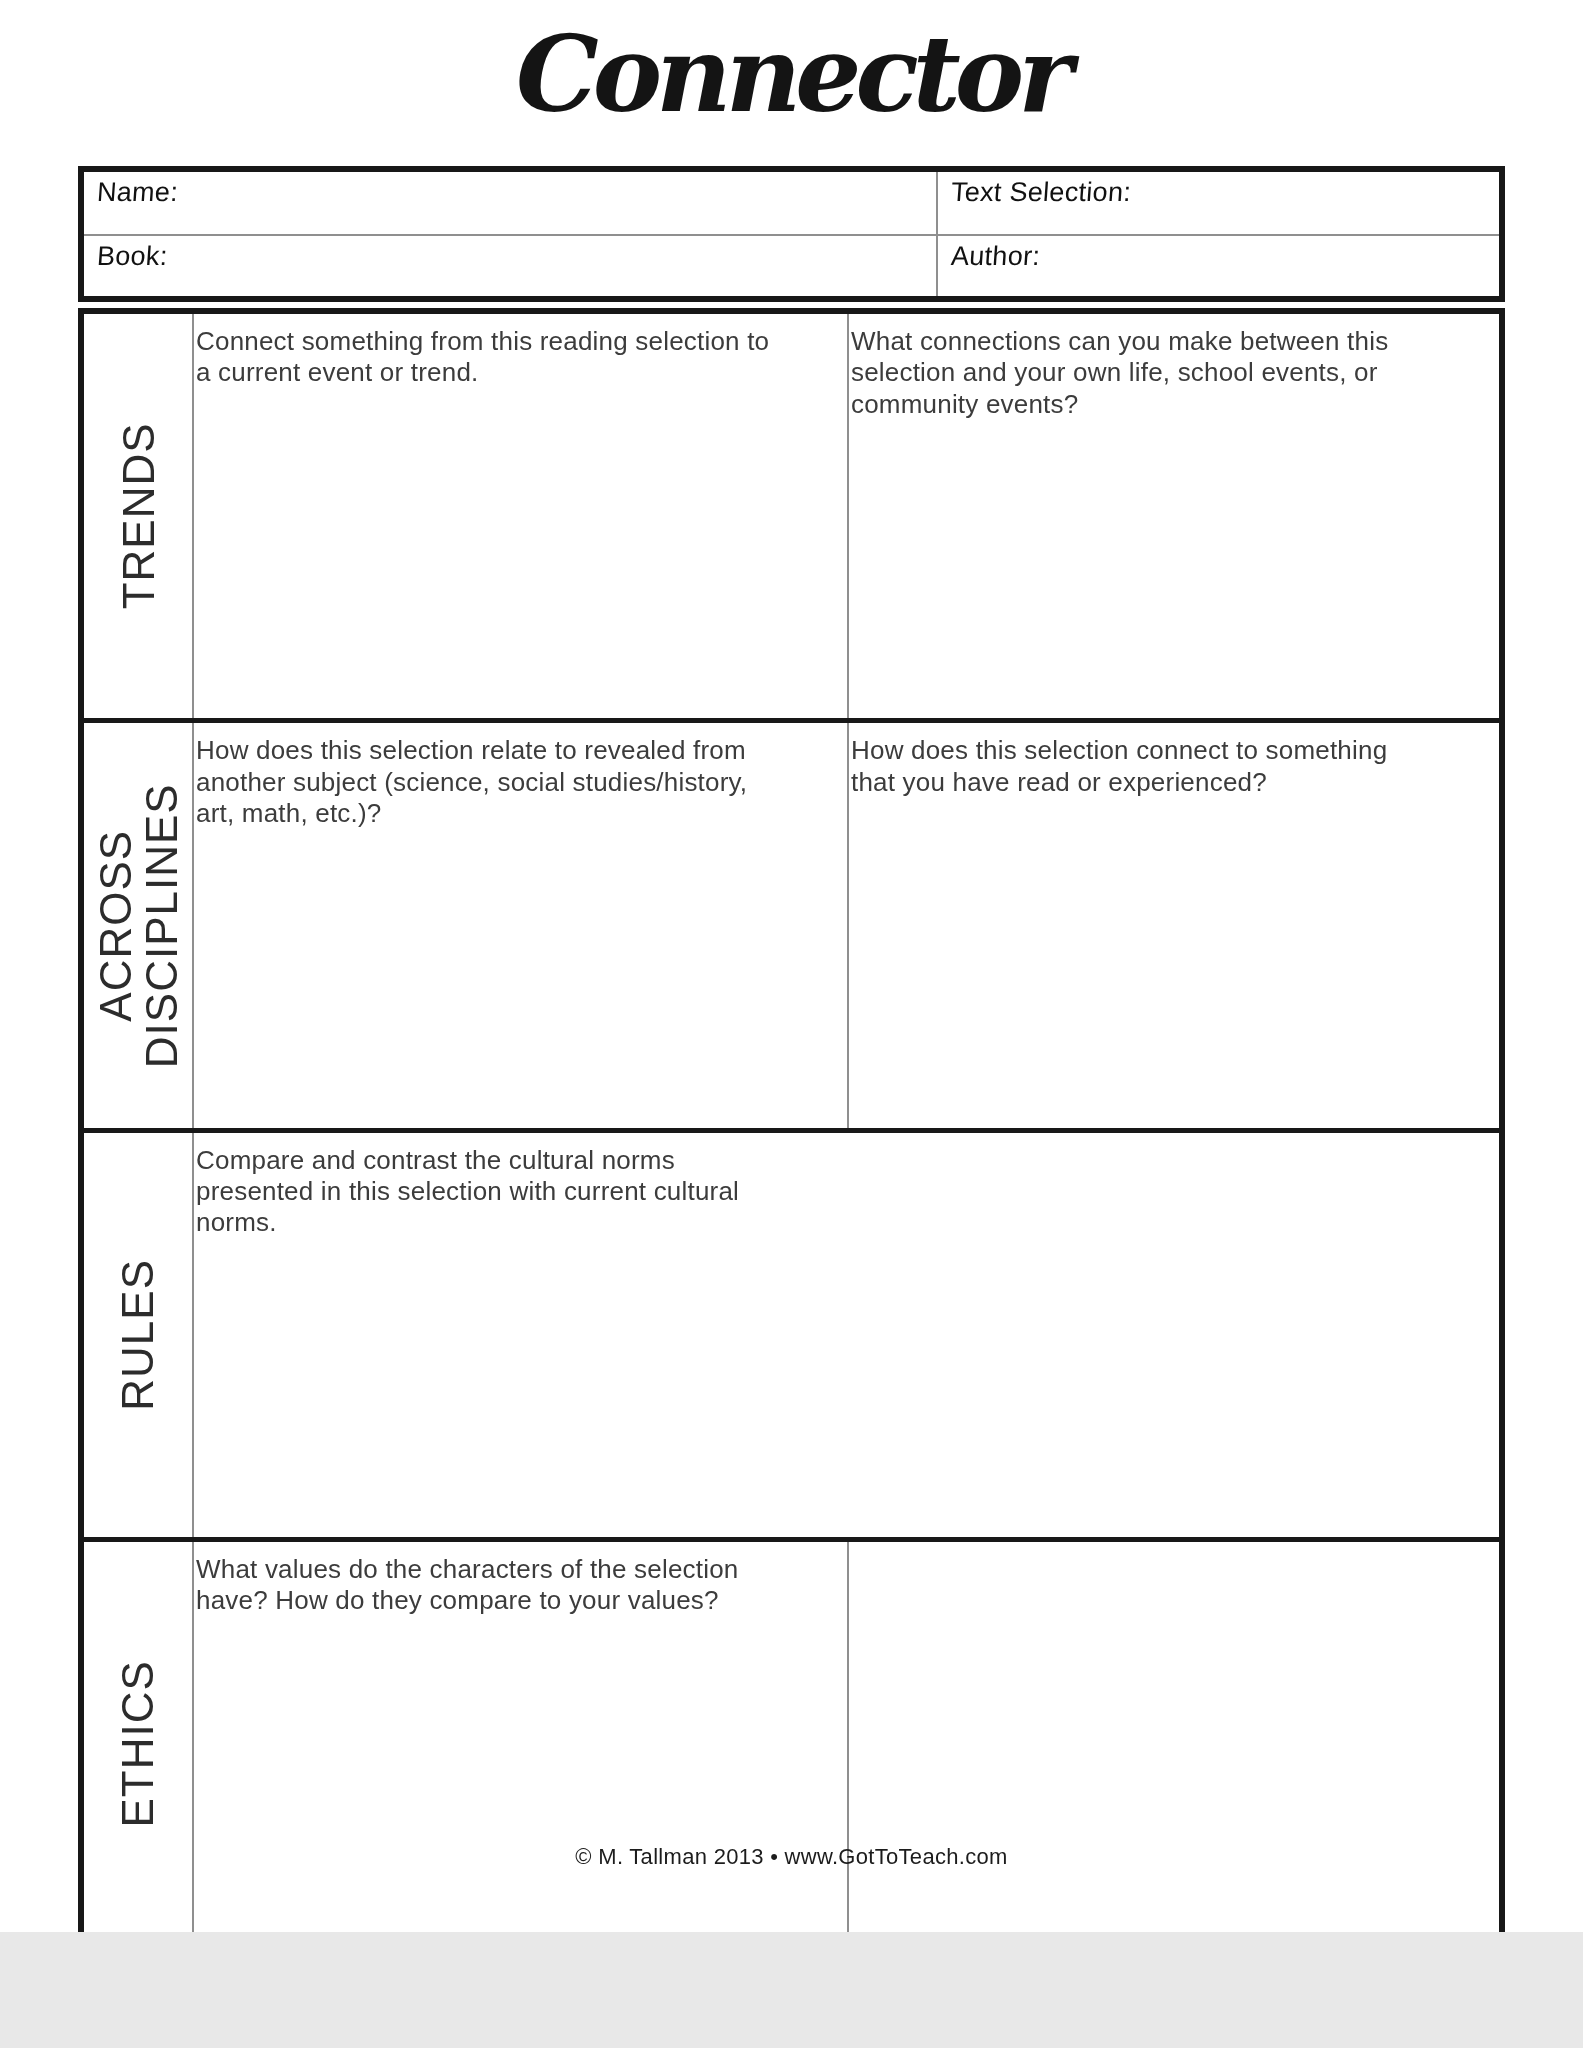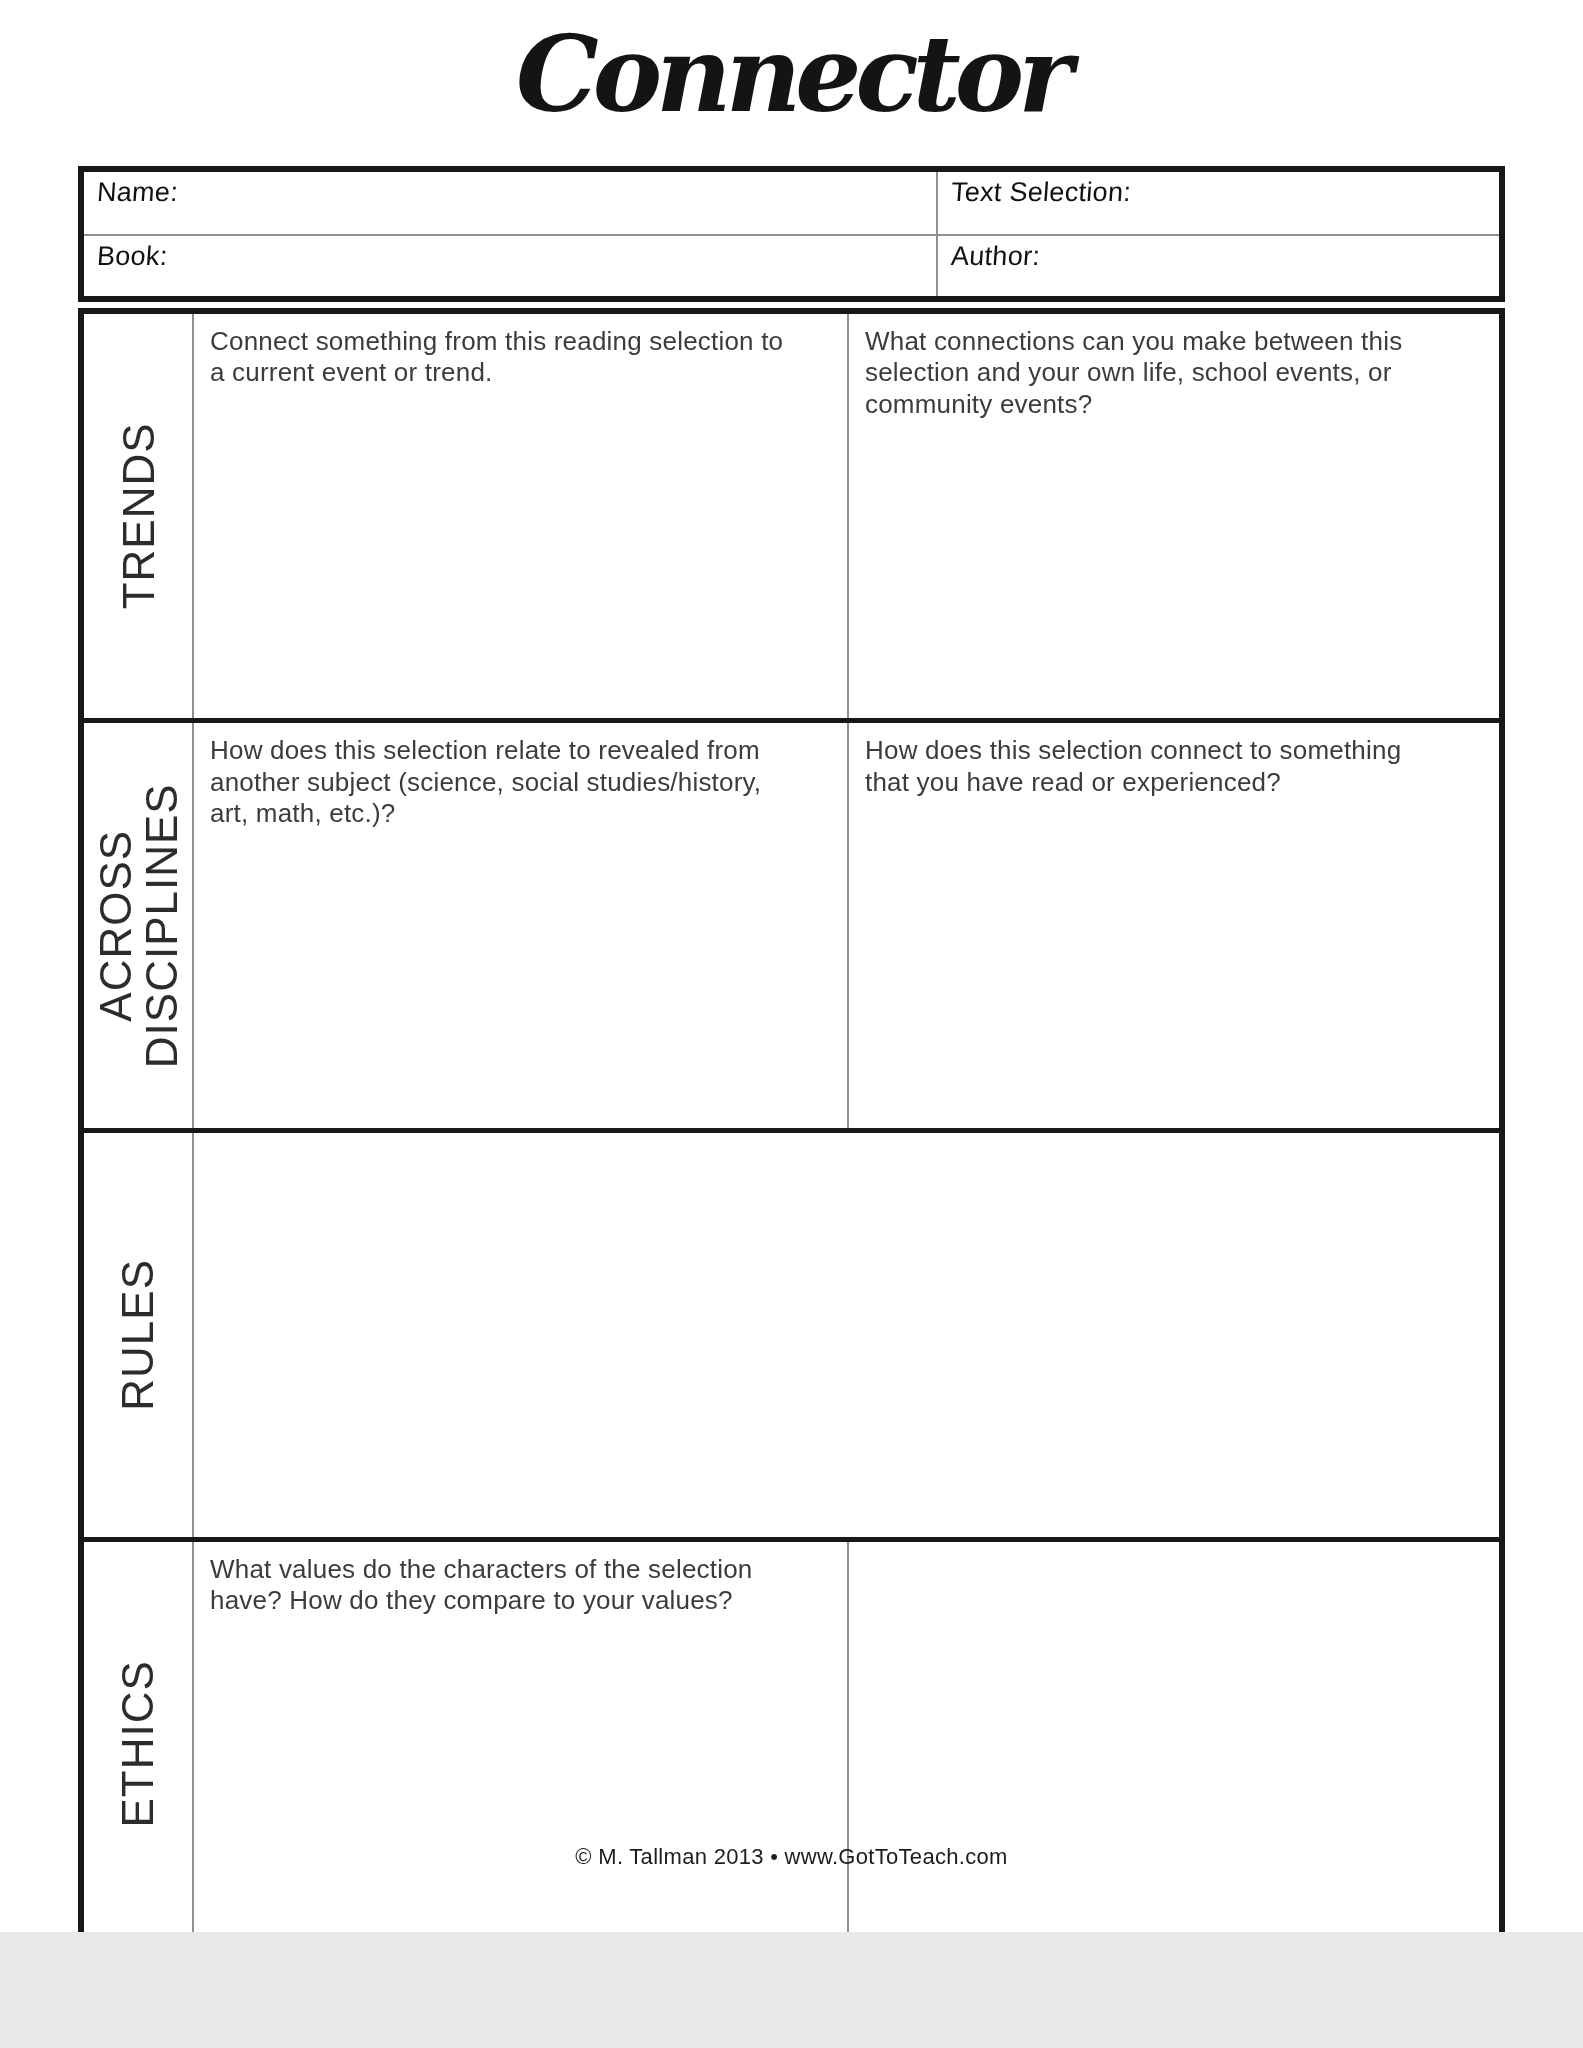--- a/index.html
+++ b/index.html
@@ -69,21 +69,21 @@
     text-align:center;
     font-size:44px;
     line-height:1.04;
     letter-spacing:1px;
     color:#2c2c2c;
     white-space:normal;
   }
   .cell{
     box-sizing:border-box;
     border-left:2px solid #8f8f8f;
-    padding:12px 14px 0 16px;
+    padding:12px 14px 0 2px;
     display:flex;flex-direction:column;
     min-height:0;
     gap:17px;
   }
   .prompt{
     margin:0;
     max-width:585px;
     font-size:26px;
     line-height:1.21;
     letter-spacing:0.2px;
@@ -148,20 +148,21 @@
         <p class="prompt">How does this selection connect to something that you have read or experienced?</p>
         <div class="answer-area"></div>
       </div>
     </div>
 
     <div class="row">
       <div class="label-cell">
         <div class="vlabel">RULES</div>
       </div>
       <div class="cell">
+        <p class="prompt">Compare and contrast the cultural norms presented in this selection with current cultural norms.</p>
         <div class="answer-area"></div>
       </div>
     </div>
 
     <div class="row">
       <div class="label-cell">
         <div class="vlabel">ETHICS</div>
       </div>
       <div class="cell">
         <p class="prompt">What values do the characters of the selection have?  How do they compare to your values?</p>

